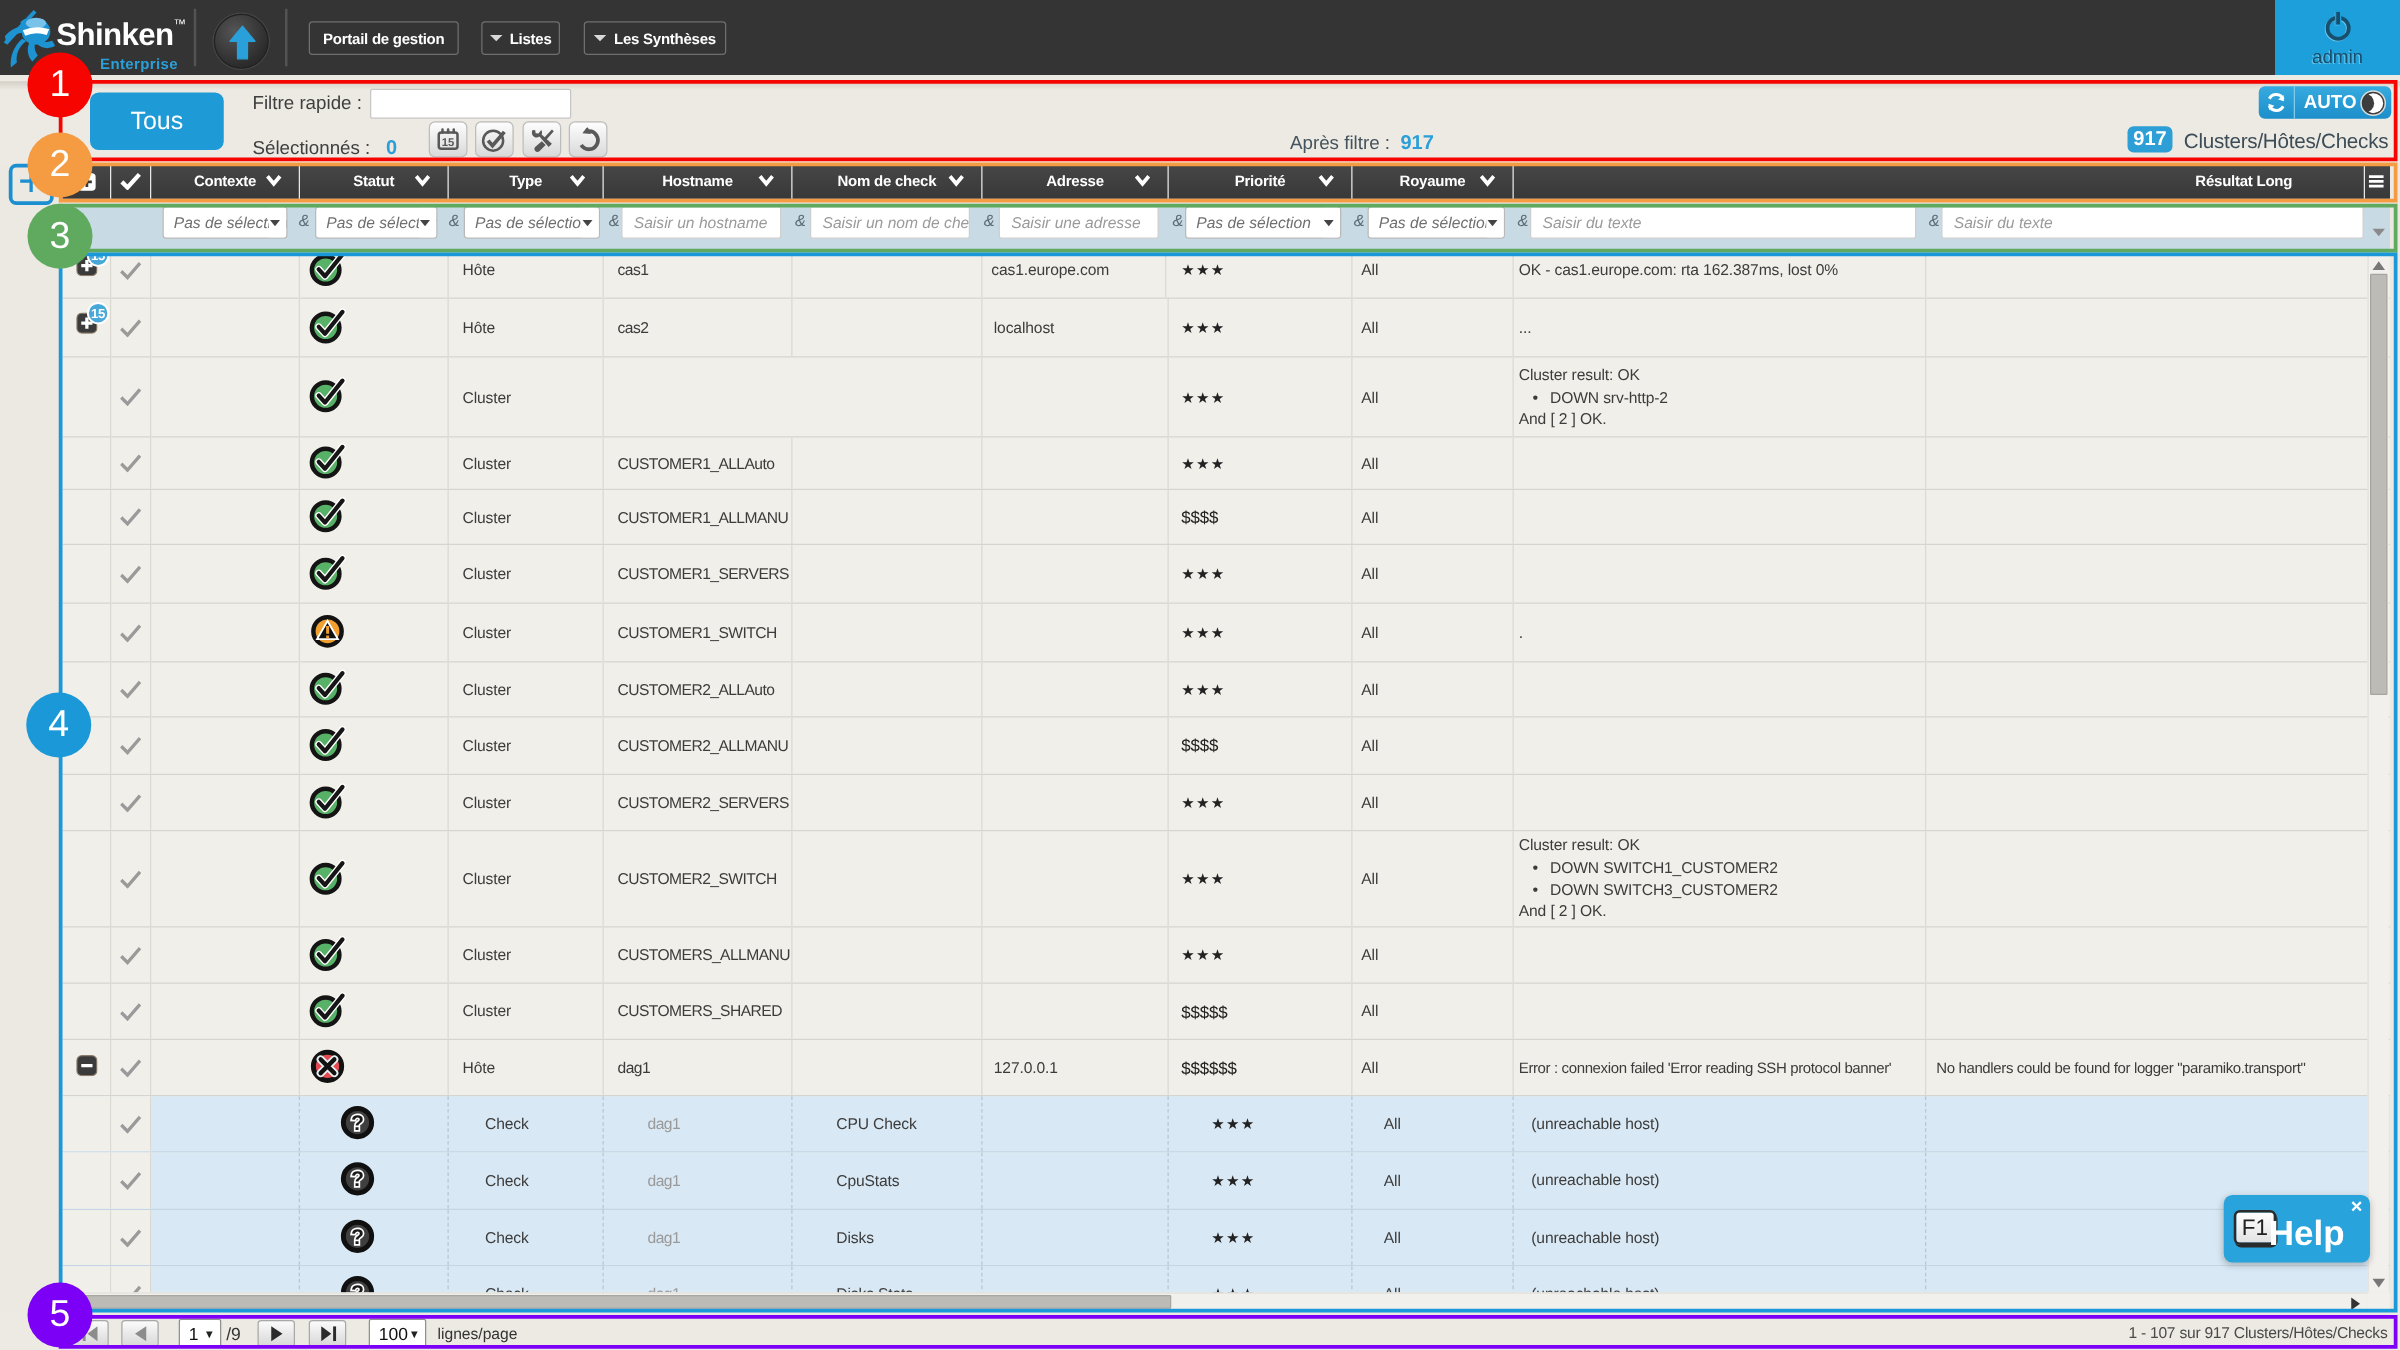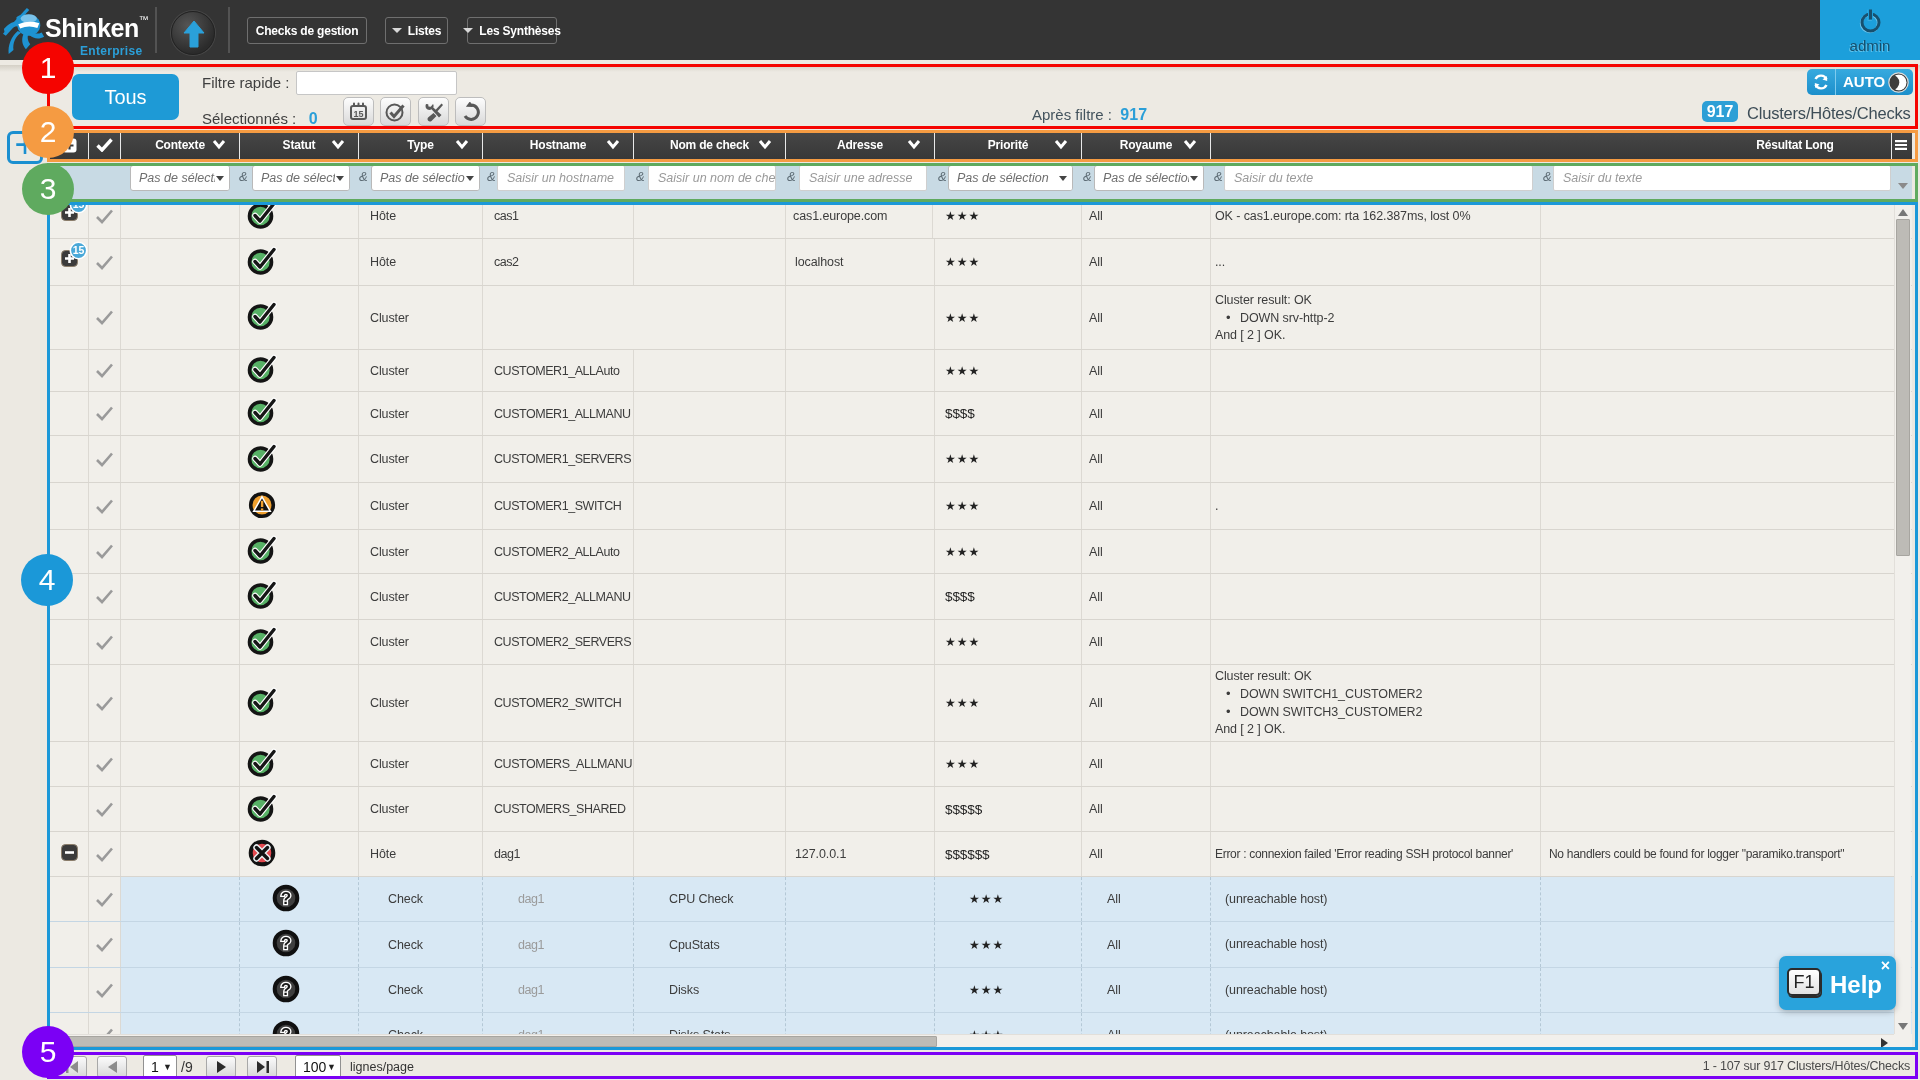--- a/index.html
+++ b/index.html
@@ -70,23 +70,23 @@
  <div class="abs" style="left:45px;top:14px;color:#fff;font-size:25px;font-weight:700;letter-spacing:-.5px">Shinken<span style="font-size:10px;vertical-align:14px;font-weight:400">™</span></div>
  <div class="abs" style="left:80px;top:44px;color:#2B9FD8;font-size:12px;font-weight:700;letter-spacing:.3px">Enterprise</div>
  <div class="navsep" style="left:155px"></div>
  <div class="abs" style="left:171px;top:11px;width:44px;height:44px;border-radius:50%;
    background:radial-gradient(circle at 38% 32%,#555,#2b2b2b 72%);border:1px solid #222;box-shadow:0 0 0 1px #474747">
   <svg style="position:absolute;left:10px;top:8px" width="24" height="28" viewBox="0 0 24 28">
    <path d="M12 1 L22 13 L16 13 L16 27 L8 27 L8 13 L2 13 Z" fill="#2AA0DA" stroke="#2AA0DA" stroke-width="1" stroke-linejoin="round"></path>
   </svg>
  </div>
  <div class="navsep" style="left:228px"></div>
- <div class="navbtn" style="left:247px;width:120px">Checks de gestion</div>
+ <div class="navbtn" style="left:247px;width:120px">Portail de gestion</div>
  <div class="navbtn" style="left:385px;width:63px"><span class="caret"></span>Listes</div>
- <div class="navbtn" style="left:467px;width:90px"><span class="caret"></span>Les Synthèses</div>
+ <div class="navbtn" style="left:467px;width:114px"><span class="caret"></span>Les Synthèses</div>
  <div class="abs" style="left:1820px;top:0;width:100px;height:60px;background:#1C9FDB">
   <svg class="abs" style="left:37px;top:8px" width="27" height="27" viewBox="0 0 27 27">
    <g stroke="#6FC6EE" fill="none" transform="translate(-.7,.7)">
           <circle cx="13.5" cy="14.5" r="8.5" stroke-width="3"></circle>
           <rect x="11.5" y="1" width="4" height="11" fill="#6FC6EE" stroke="none"></rect>
         </g>
    <circle cx="13.5" cy="14.5" r="8.5" stroke="#17506E" stroke-width="3" fill="none"></circle>
    <rect x="11.5" y="1" width="4" height="11" fill="#17506E" stroke="#1C9FDB" stroke-width="1"></rect>
   </svg>
   <div class="abs" style="left:0;top:37px;width:100%;text-align:center;color:#17506E;font-size:15px;text-shadow:-1px 1px 0 #5fc0ea">admin</div>
@@ -786,21 +786,21 @@
 <div id="hsb" class="abs">
  <div style="position:absolute;left:4px;top:3px;width:0;height:0;border-top:5px solid transparent;border-bottom:5px solid transparent;border-right:7px solid #777"></div>
  <div style="position:absolute;left:15px;top:1px;width:872px;height:11px;background:#BDBBB6;border:1px solid #a7a5a0;border-radius:1px"></div>
  <div style="position:absolute;right:6px;top:3px;width:0;height:0;border-top:5px solid transparent;border-bottom:5px solid transparent;border-left:7px solid #333"></div>
 </div>
 <div class="abs" style="left:1894px;top:1034px;width:18px;height:14px;background:#F2F0EC"></div>
 
 <div class="abs" style="left:1779px;top:956px;width:117px;height:54px;background:#29A3DC;border-radius:7px;box-shadow:0 2px 6px rgba(0,0,0,.25);z-index:40">
  <div style="position:absolute;left:8px;top:12px;width:34px;height:28px;background:linear-gradient(#fff,#e2e2e2);border:2px solid #2b2b2b;border-radius:5px;box-shadow:1px 2px 0 #2b2b2b;
   color:#222;font-size:18px;display:flex;align-items:center;justify-content:center">F1</div>
- <div style="position:absolute;left:51px;top:15px;color:#fff;font-size:24px;font-weight:700">Help</div>
+ <div style="position:absolute;left:36px;top:15px;color:#fff;font-size:28px;font-weight:700">Help</div>
  <div style="position:absolute;right:6px;top:1px;color:#fff;font-size:16px;font-weight:700">×</div>
 </div>
 <div id="foot" class="abs"></div>
 <div class="pbtn" style="left:57px">
     <svg width="13" height="12" viewBox="0 0 13 12">
       <rect x="0" y="0" width="2.5" height="12" fill="#8c8c8c"></rect>
       <path d="M12 0 L4 6 L12 12 Z" fill="#8c8c8c"></path>
     </svg>
   </div>
 <div class="pbtn" style="left:97px">

